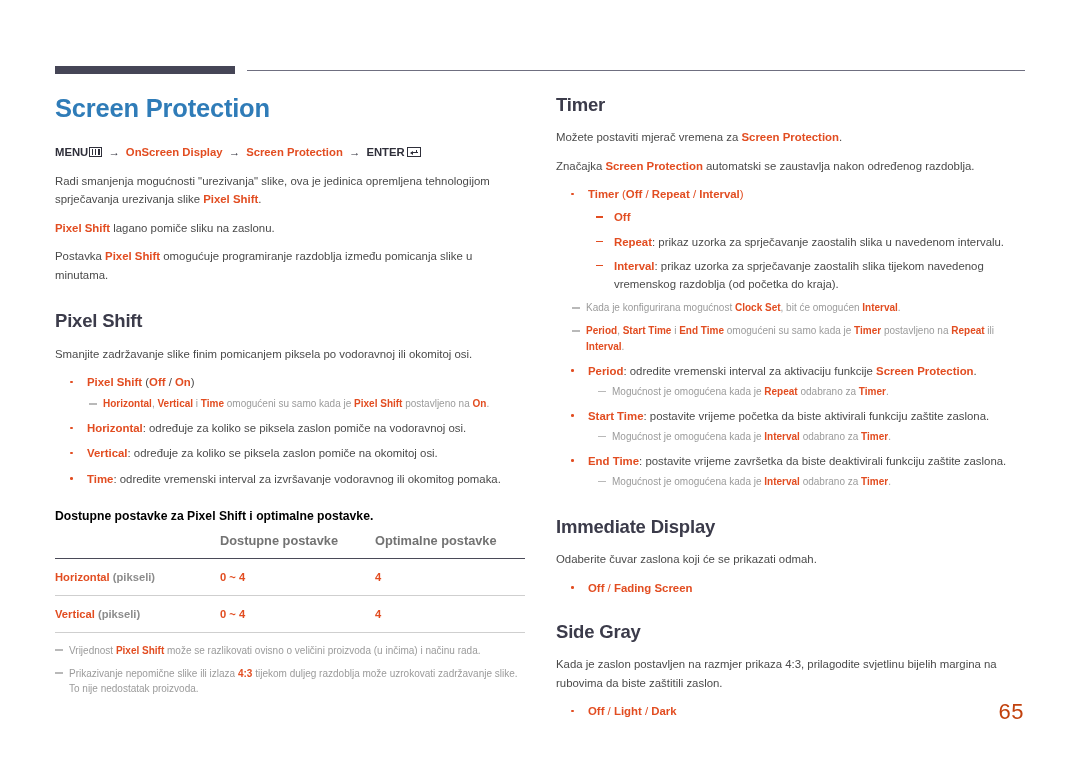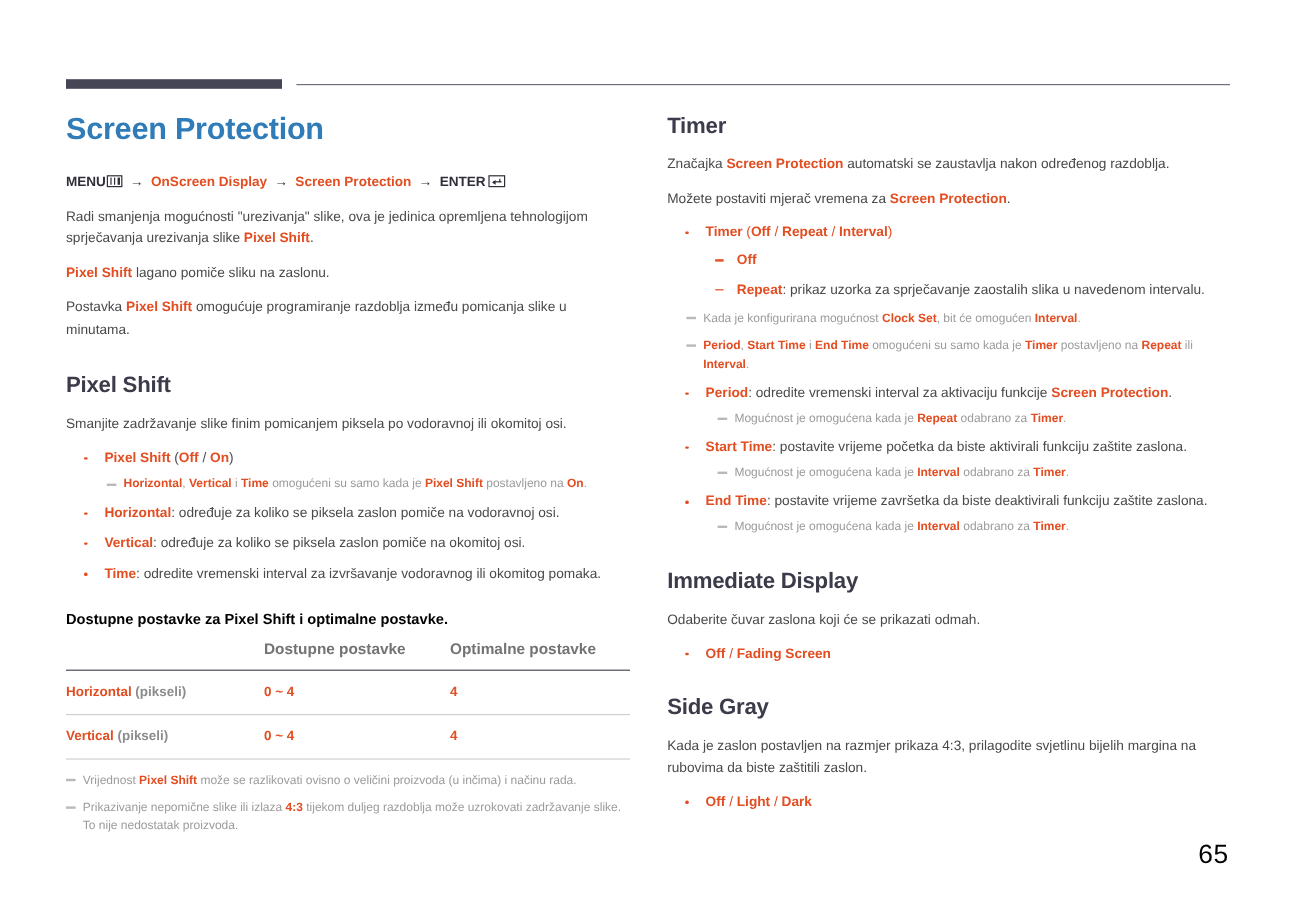--- a/index.html
+++ b/index.html
@@ -226,21 +226,21 @@
   table.spec td .unit {
     color: #8c8c8c;
     font-weight: bold;
   }
 
   
   .pageno {
     position: absolute;
     right: 56px; bottom: 38px;
     font-size: 22px;
-    color: #000000;
+    color: #c2410c;
     letter-spacing: 0.5px;
   }
 </style>
 </head>
 <body>
 
 <div class="page">
 
   <div class="header-rule">
     <div class="thick"></div>
@@ -333,40 +333,44 @@
       <span>Prikazivanje nepomične slike ili izlaza </span><span class="hl">4:3</span><span> tijekom duljeg razdoblja može uzrokovati zadržavanje slike. To nije nedostatak proizvoda.</span>
     </div>
 
   </div>
 
   <div class="col-right">
 
     <h2 class="sec-title tight">Timer</h2>
 
     <p class="body">
+      <span>Možete postaviti mjerač vremena za </span><span class="hl">Screen Protection</span><span>.</span>
+    </p>
+    <p class="body">
       <span>Značajka </span><span class="hl">Screen Protection</span><span> automatski se zaustavlja nakon određenog razdoblja.</span>
-    </p>
-    <p class="body">
-      <span>Možete postaviti mjerač vremena za </span><span class="hl">Screen Protection</span><span>.</span>
     </p>
 
     <ul class="bl">
       <li style="margin-bottom:4px;">
         <span class="dot"></span>
         <span class="hl">Timer</span><span class="hl-n"> (</span><span class="hl">Off</span><span class="hl-n"> / </span><span class="hl">Repeat</span><span class="hl-n"> / </span><span class="hl">Interval</span><span class="hl-n">)</span>
 
         <ul class="sub">
           <li>
             <span class="dash"></span>
             <span class="hl">Off</span><span></span>
           </li>
           <li>
             <span class="dash"></span>
             <span class="hl">Repeat</span><span>: prikaz uzorka za sprječavanje zaostalih slika u navedenom intervalu.</span>
           </li>
+          <li>
+            <span class="dash"></span>
+            <span class="hl">Interval</span><span>: prikaz uzorka za sprječavanje zaostalih slika tijekom navedenog vremenskog razdoblja (od početka do kraja).</span>
+          </li>
         </ul>
 
         <div class="note" style="margin-left:-16px;margin-top:7px;">
           <span class="ndash"></span>
           <span>Kada je konfigurirana mogućnost </span><span class="hl">Clock Set</span><span>, bit će omogućen </span><span class="hl">Interval</span><span>.</span>
         </div>
 
         <div class="note" style="margin-left:-16px;">
           <span class="ndash"></span>
           <span class="hl">Period</span><span>, </span><span class="hl">Start Time</span><span> i </span><span class="hl">End Time</span><span> omogućeni su samo kada je </span><span class="hl">Timer</span><span> postavljeno na </span><span class="hl">Repeat</span><span> ili </span><span class="hl">Interval</span><span>.</span>

